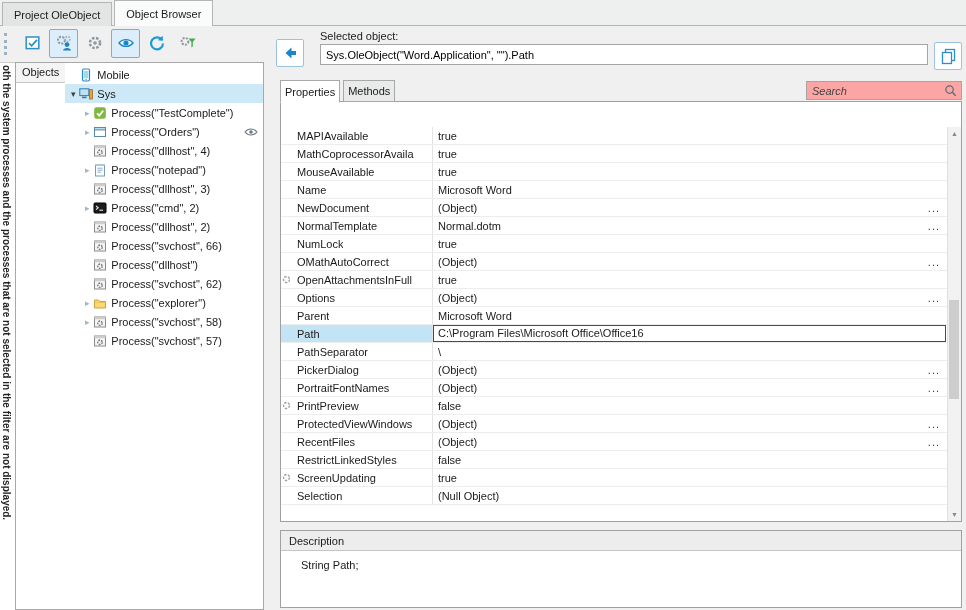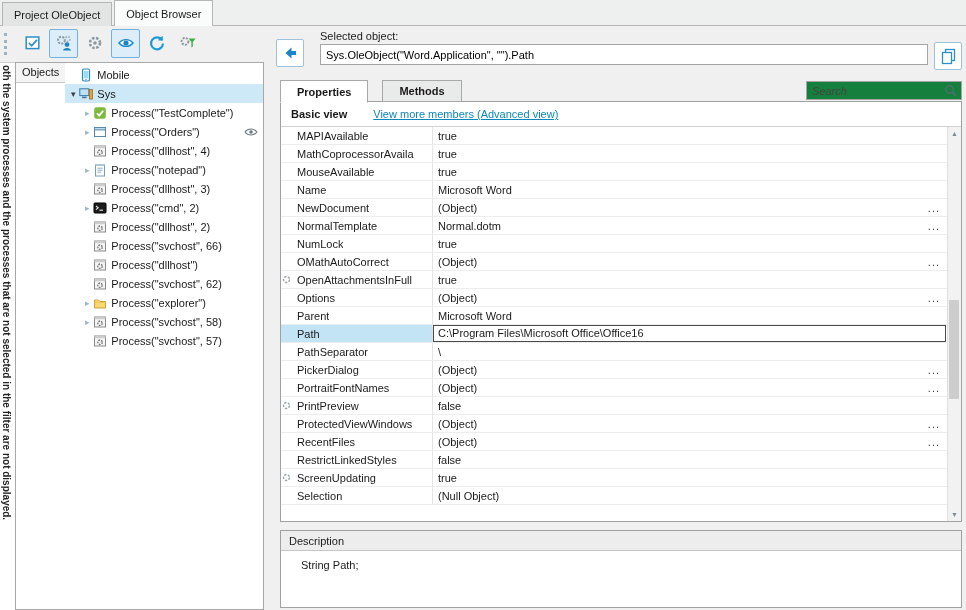--- a/index.html
+++ b/index.html
@@ -35,24 +35,24 @@
   .eye{margin-left:auto;margin-right:5px;display:inline-flex;flex:none;}
 
   
   .rightcol{position:absolute;left:264px;top:26px;right:0;bottom:0;}
   .back-btn{position:absolute;left:12px;top:13px;width:26px;height:26px;background:#fff;border:1px solid #9cc3dc;border-radius:2px;display:flex;align-items:center;justify-content:center;}
   .sel-label{position:absolute;left:56px;top:4px;}
   .sel-field{position:absolute;left:56px;top:18px;right:38px;height:19px;border:1px solid #a5a5a5;background:#fff;font:inherit;padding:0 5px;box-sizing:content-box;}
   .copy-btn{position:absolute;right:4px;top:16px;width:26px;height:26px;background:#fff;border:1px solid #9cc3dc;border-radius:2px;display:flex;align-items:center;justify-content:center;}
 
   .insp-tabs{position:absolute;left:16px;top:54px;display:flex;z-index:3;}
-  .insp-tab{height:20px;display:flex;align-items:center;padding:0 16px;background:#e9eaea;border:1px solid #a8a8a8;margin-right:14px;cursor:default;font-weight:bold;}
+  .insp-tab{height:20px;display:flex;align-items:center;padding:0 4px;background:#e9eaea;border:1px solid #a8a8a8;margin-right:3px;cursor:default;}
   .insp-tab.active{background:#fff;height:21px;border-bottom:1px solid #fff;}
 
-  .search-box{position:absolute;right:4px;top:55px;width:156px;height:19px;border:1px solid #a5a5a5;background:#15803d;display:flex;align-items:center;box-sizing:border-box;gap:12px;}
+  .search-box{position:absolute;right:4px;top:55px;width:156px;height:19px;border:1px solid #a5a5a5;background:#fca5a5;display:flex;align-items:center;box-sizing:border-box;gap:12px;}
   .search-box input{border:none;outline:none;flex:1;min-width:0;font:inherit;font-style:italic;padding:0 5px;background:transparent;}
   .search-box input::placeholder{color:#444;font-style:italic;}
   .search-icon{margin-right:4px;display:inline-flex;flex:none;}
 
   .main-panel{position:absolute;left:16px;top:75px;right:4px;height:421px;background:#fff;border:1px solid #a0a0a0;box-sizing:border-box;}
   .view-header{height:24px;display:flex;align-items:center;padding-left:10px;border-bottom:1px solid #d2d2d2;}
   .view-label{font-weight:bold;}
   .adv-link{color:#0c86ba;text-decoration:underline;margin-left:26px;cursor:pointer;}
 
   .prop-rows{position:absolute;left:0;top:25px;right:14px;bottom:0;overflow:hidden;}
@@ -375,24 +375,20 @@
       <input type="text" placeholder="Search" style="">
       <span class="search-icon">
         <svg width="13" height="13" viewBox="0 0 14 14">
             <circle cx="6" cy="6" r="4" fill="none" stroke="#5c6a74" stroke-width="1.3"></circle>
             <path d="M9 9 L12.6 12.6" stroke="#5c6a74" stroke-width="1.5"></path>
           </svg>
       </span>
     </div>
 
     <div class="main-panel">
-      <div class="view-header">
-        <span class="view-label">Basic view</span>
-        <span class="adv-link">View more members (Advanced view)</span>
-      </div>
 
       <div class="prop-rows">
 
           <div class="prop-row">
             <div class="name-cell">
 
               <span class="pname">MAPIAvailable</span>
             </div>
             <div class="value-cell">
               <span class="pvalue">true</span>

